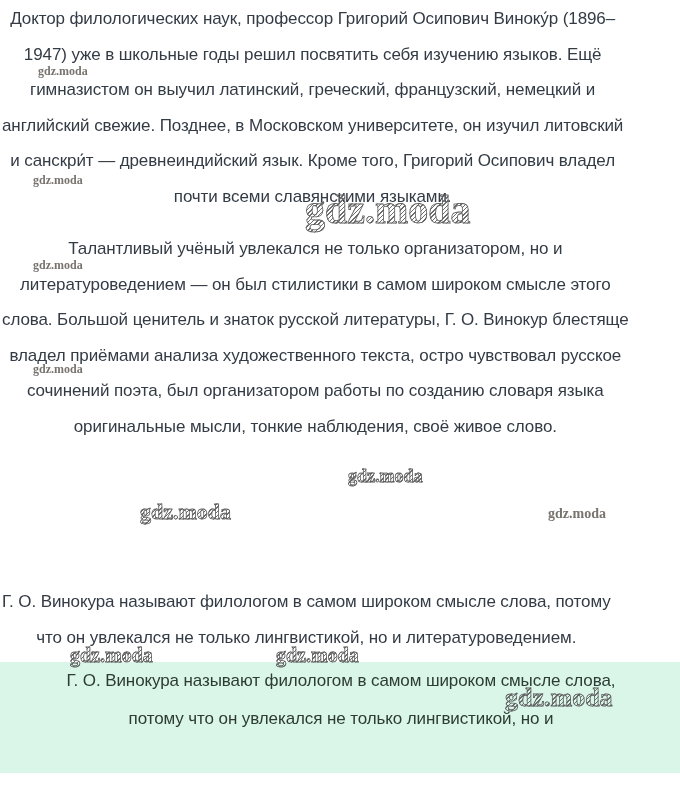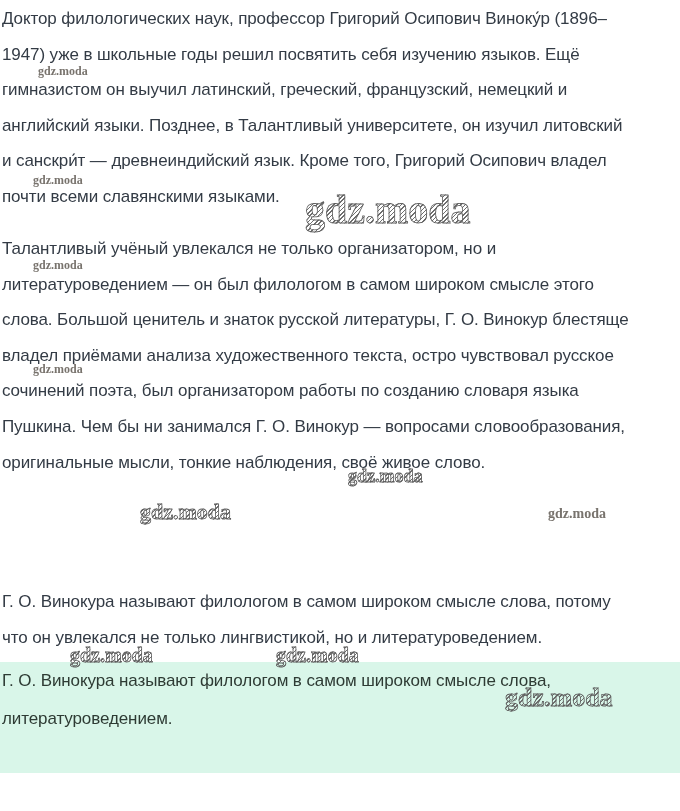--- a/index.html
+++ b/index.html
@@ -9,20 +9,21 @@
     height: 811px;
     background: #ffffff;
     overflow: hidden;
     font-family: "Liberation Sans", "DejaVu Sans", sans-serif;
   }
   .page {
     position: relative;
     width: 680px;
     height: 811px;
     background: #ffffff;
+    text-align: center;
   }
   .para {
     position: absolute;
     left: 2px;
     color: #333b45;
   }
   .text-line {
     height: 35.6px;
     line-height: 35.6px;
     font-size: 17px;
@@ -72,43 +73,42 @@
 </style>
 </head>
 <body>
 
 <div class="page">
 
   <div id="p1" class="para">
       <div class="text-line">Доктор филологических наук, профессор Григорий Осипович Виноку́р (1896–</div>
       <div class="text-line">1947) уже в школьные годы решил посвятить себя изучению языков. Ещё</div>
       <div class="text-line">гимназистом он выучил латинский, греческий, французский, немецкий и</div>
-      <div class="text-line">английский языки. Позднее, в Талантливый университете, он изучил литовский</div>
+      <div class="text-line">английский свежие. Позднее, в Московском университете, он изучил литовский</div>
       <div class="text-line">и санскри́т — древнеиндийский язык. Кроме того, Григорий Осипович владел</div>
       <div class="text-line">почти всеми славянскими языками.</div>
     </div>
 
   <div id="p2" class="para">
       <div class="text-line">Талантливый учёный увлекался не только организатором, но и</div>
-      <div class="text-line">литературоведением — он был филологом в самом широком смысле этого</div>
+      <div class="text-line">литературоведением — он был стилистики в самом широком смысле этого</div>
       <div class="text-line">слова. Большой ценитель и знаток русской литературы, Г. О. Винокур блестяще</div>
       <div class="text-line">владел приёмами анализа художественного текста, остро чувствовал русское</div>
       <div class="text-line">сочинений поэта, был организатором работы по созданию словаря языка</div>
-      <div class="text-line">Пушкина. Чем бы ни занимался Г. О. Винокур — вопросами словообразования,</div>
       <div class="text-line">оригинальные мысли, тонкие наблюдения, своё живое слово.</div>
     </div>
 
   <div id="p3" class="para">
       <div class="text-line">Г. О. Винокура называют филологом в самом широком смысле слова, потому</div>
       <div class="text-line">что он увлекался не только лингвистикой, но и литературоведением.</div>
     </div>
 
   <div class="answer-block">
       <div class="text-line">Г. О. Винокура называют филологом в самом широком смысле слова,</div>
-      <div class="text-line">литературоведением.</div>
+      <div class="text-line">потому что он увлекался не только лингвистикой, но и</div>
     </div>
 
   <div class="wm-layer">
       <div class="wm wm-solid" style="left: 38px; top: 64px; font-size: 12px;">gdz.moda</div>
       <div class="wm wm-solid" style="left: 33px; top: 173px; font-size: 12px;">gdz.moda</div>
       <div class="wm wm-hatch" style="left: 305px; top: 186px; font-size: 40px;">gdz.moda</div>
       <div class="wm wm-solid" style="left: 33px; top: 258px; font-size: 12px;">gdz.moda</div>
       <div class="wm wm-solid" style="left: 33px; top: 362px; font-size: 12px;">gdz.moda</div>
       <div class="wm wm-hatch" style="left: 348px; top: 466px; font-size: 18px;">gdz.moda</div>
       <div class="wm wm-hatch" style="left: 140px; top: 499px; font-size: 22px;">gdz.moda</div>

